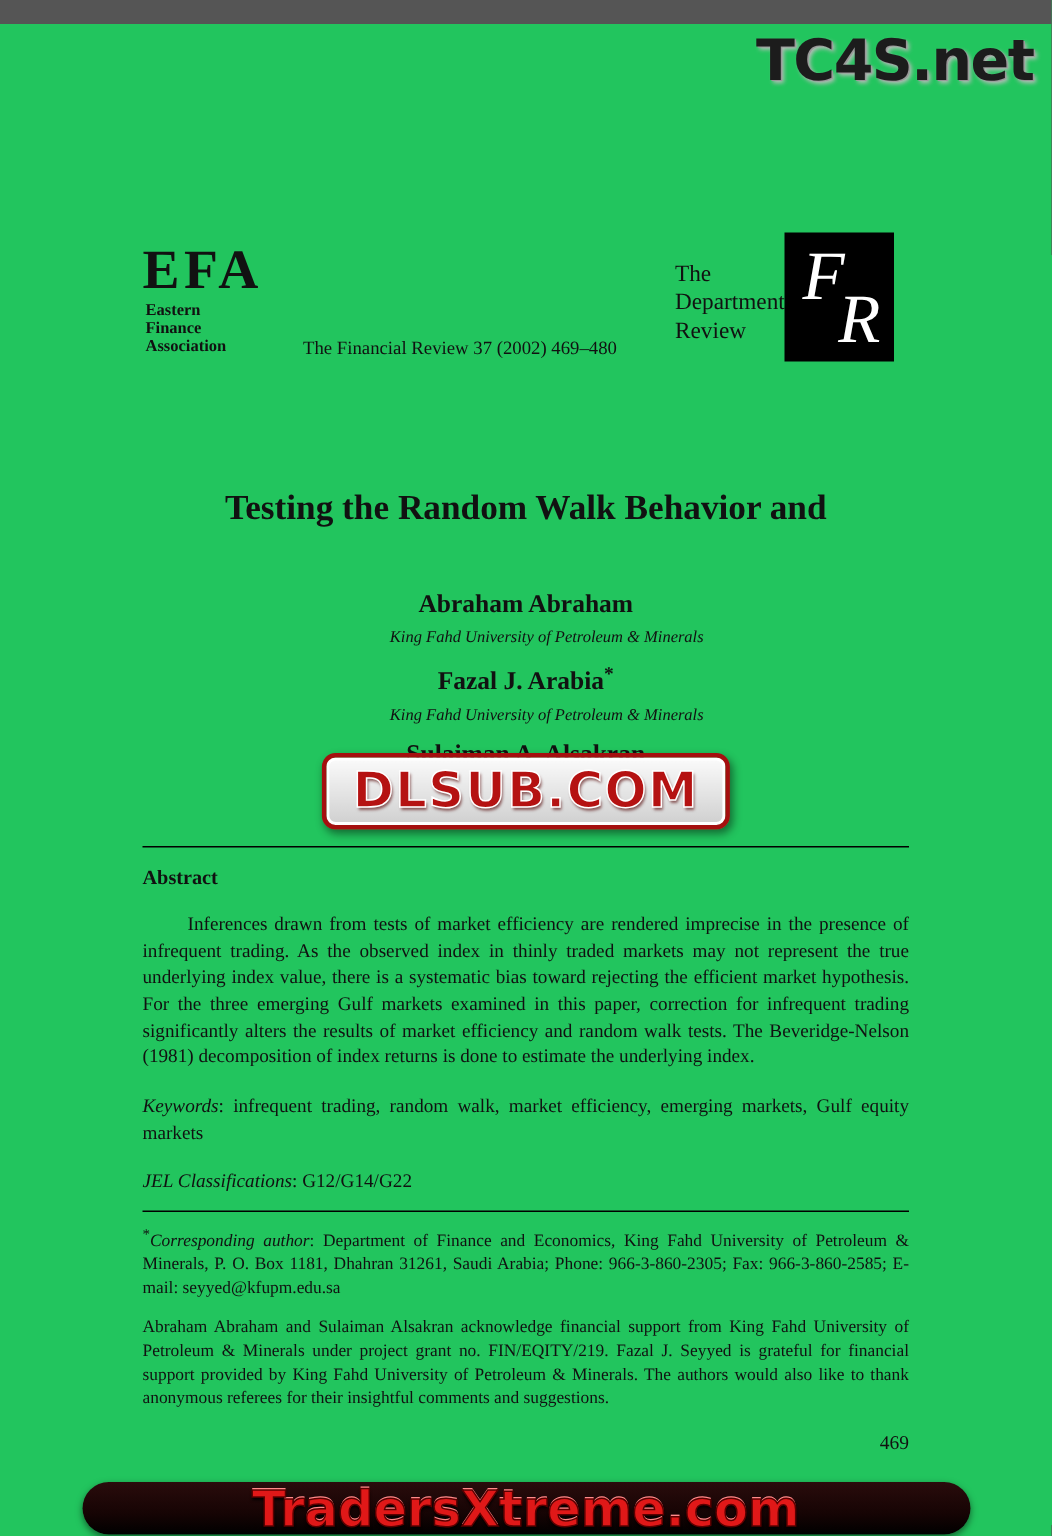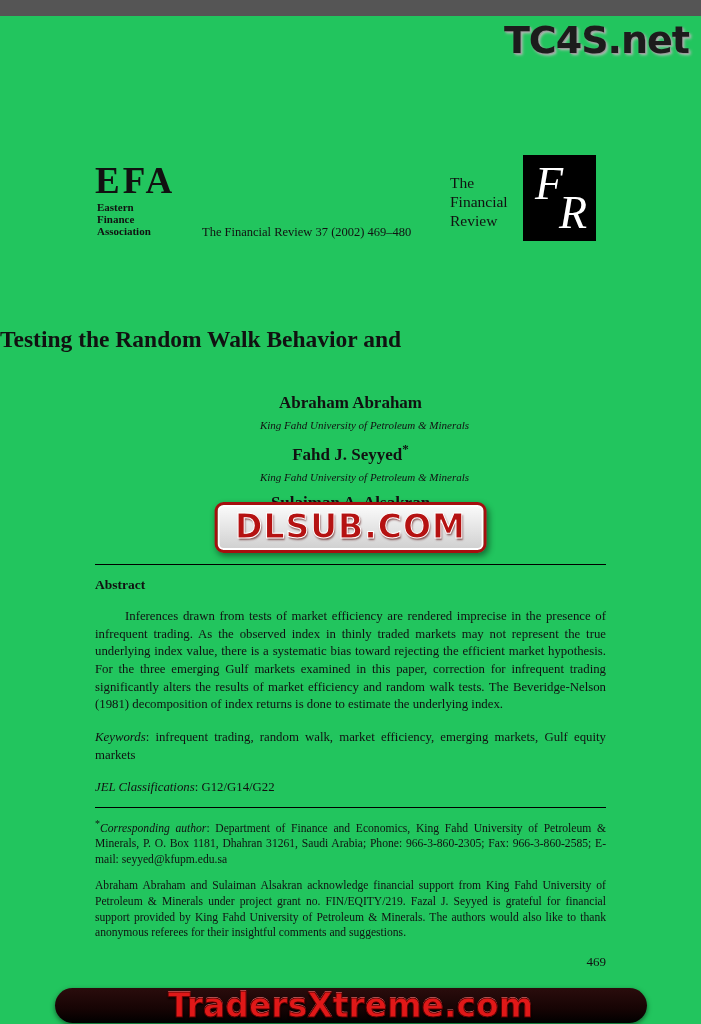--- a/index.html
+++ b/index.html
@@ -116,21 +116,21 @@
   }
   .fr-box .fr-f { left: 12px; top: 6px; }
   .fr-box .fr-r { right: 9px; bottom: 5px; }
 
   
   .title {
     position: absolute;
     top: 308px;
     left: 0;
     width: 100%;
-    text-align: left;
+    text-align: center;
     font-weight: bold;
     font-size: 23.5px;
     line-height: 1.35;
   }
   .authors {
     position: absolute;
     top: 377px;
     left: 0;
     width: 100%;
     text-align: center;
@@ -211,37 +211,37 @@
       <div>Eastern</div>
       <div>Finance</div>
       <div>Association</div>
     </div>
   </div>
 
   <div class="citation">The Financial Review 37 (2002) 469–480</div>
 
   <div class="journal-name">
     <div>The</div>
-    <div>Financial</div>
+    <div>Department</div>
     <div>Review</div>
   </div>
 
   <div class="fr-box">
     <span class="fr-f">F</span>
     <span class="fr-r">R</span>
   </div>
 
   <div class="title">
     <div>Testing the Random Walk Behavior and</div>
   </div>
 
   <div class="authors">
     <div class="author-name"><span>Abraham Abraham</span></div>
     <div class="author-affil">King Fahd University of Petroleum &amp; Minerals</div>
-    <div class="author-name"><span>Fahd J. Seyyed</span><sup>*</sup></div>
+    <div class="author-name"><span>Fazal J. Arabia</span><sup>*</sup></div>
     <div class="author-affil">King Fahd University of Petroleum &amp; Minerals</div>
     <div class="author-name"><span>Sulaiman A. Alsakran</span></div>
   </div>
 
   <div class="wm-stamp">
     <span>DLSUB.COM</span>
   </div>
 
   <div class="rule rule-abstract"></div>
 

